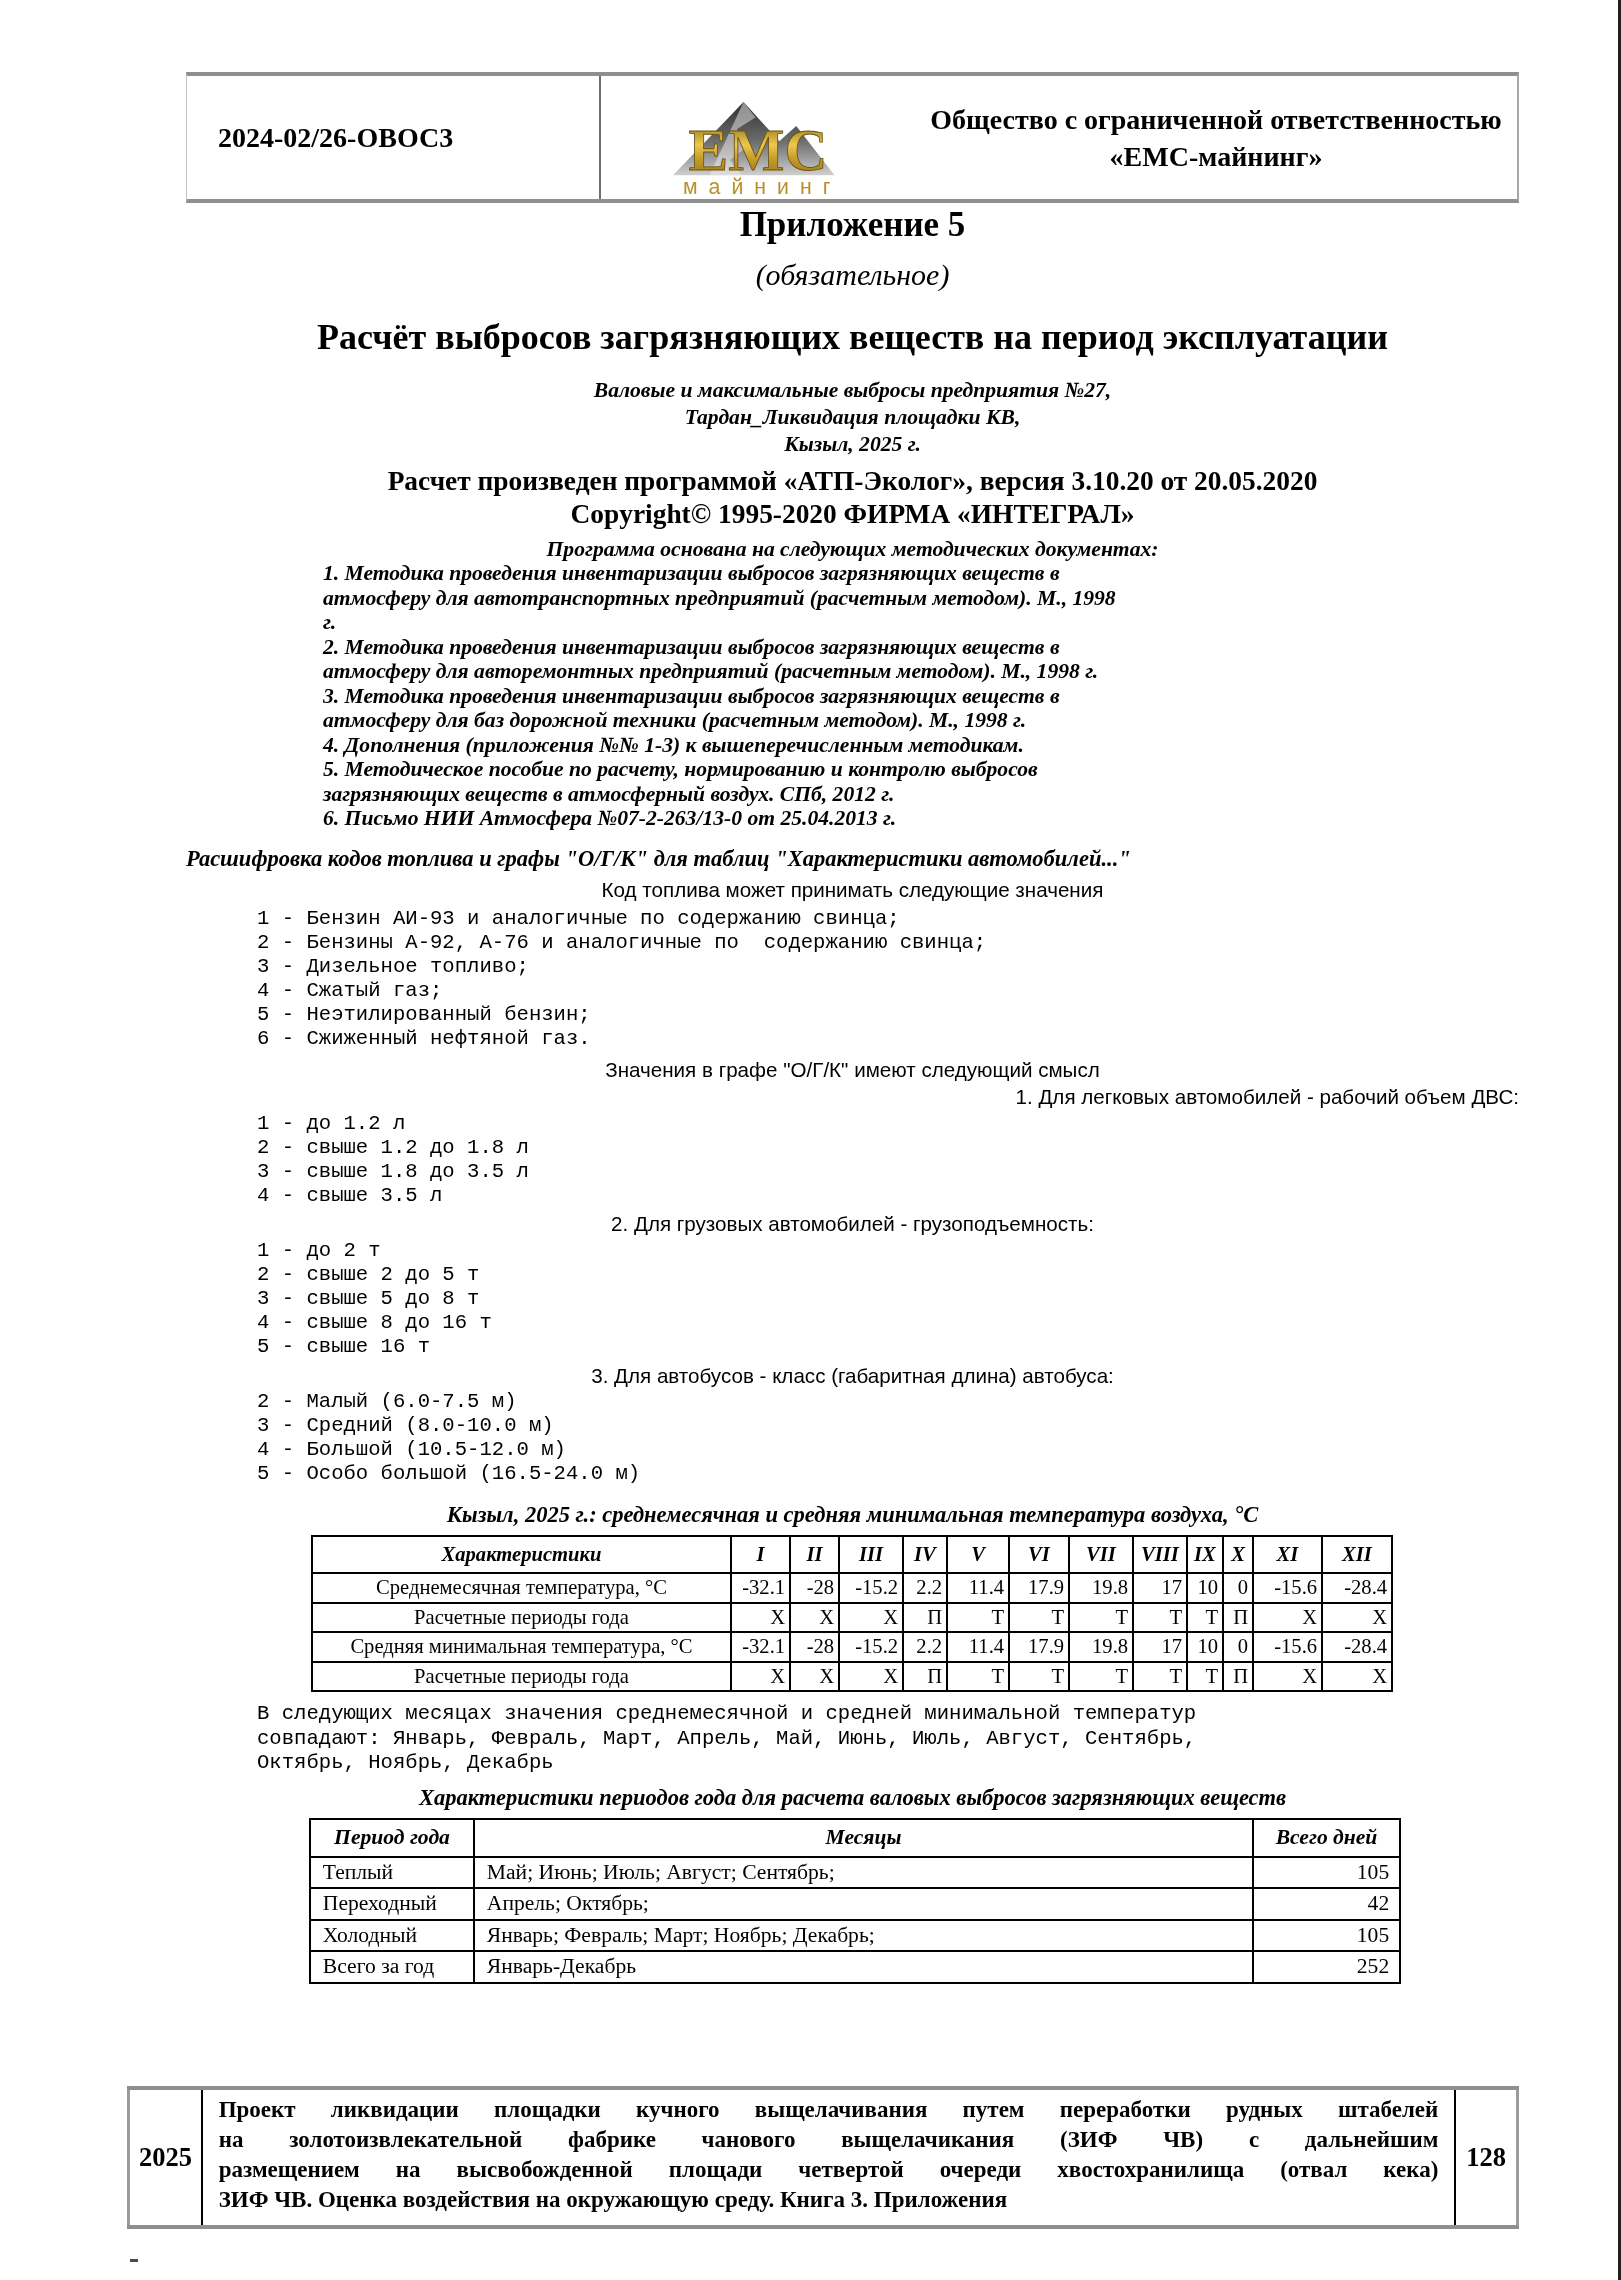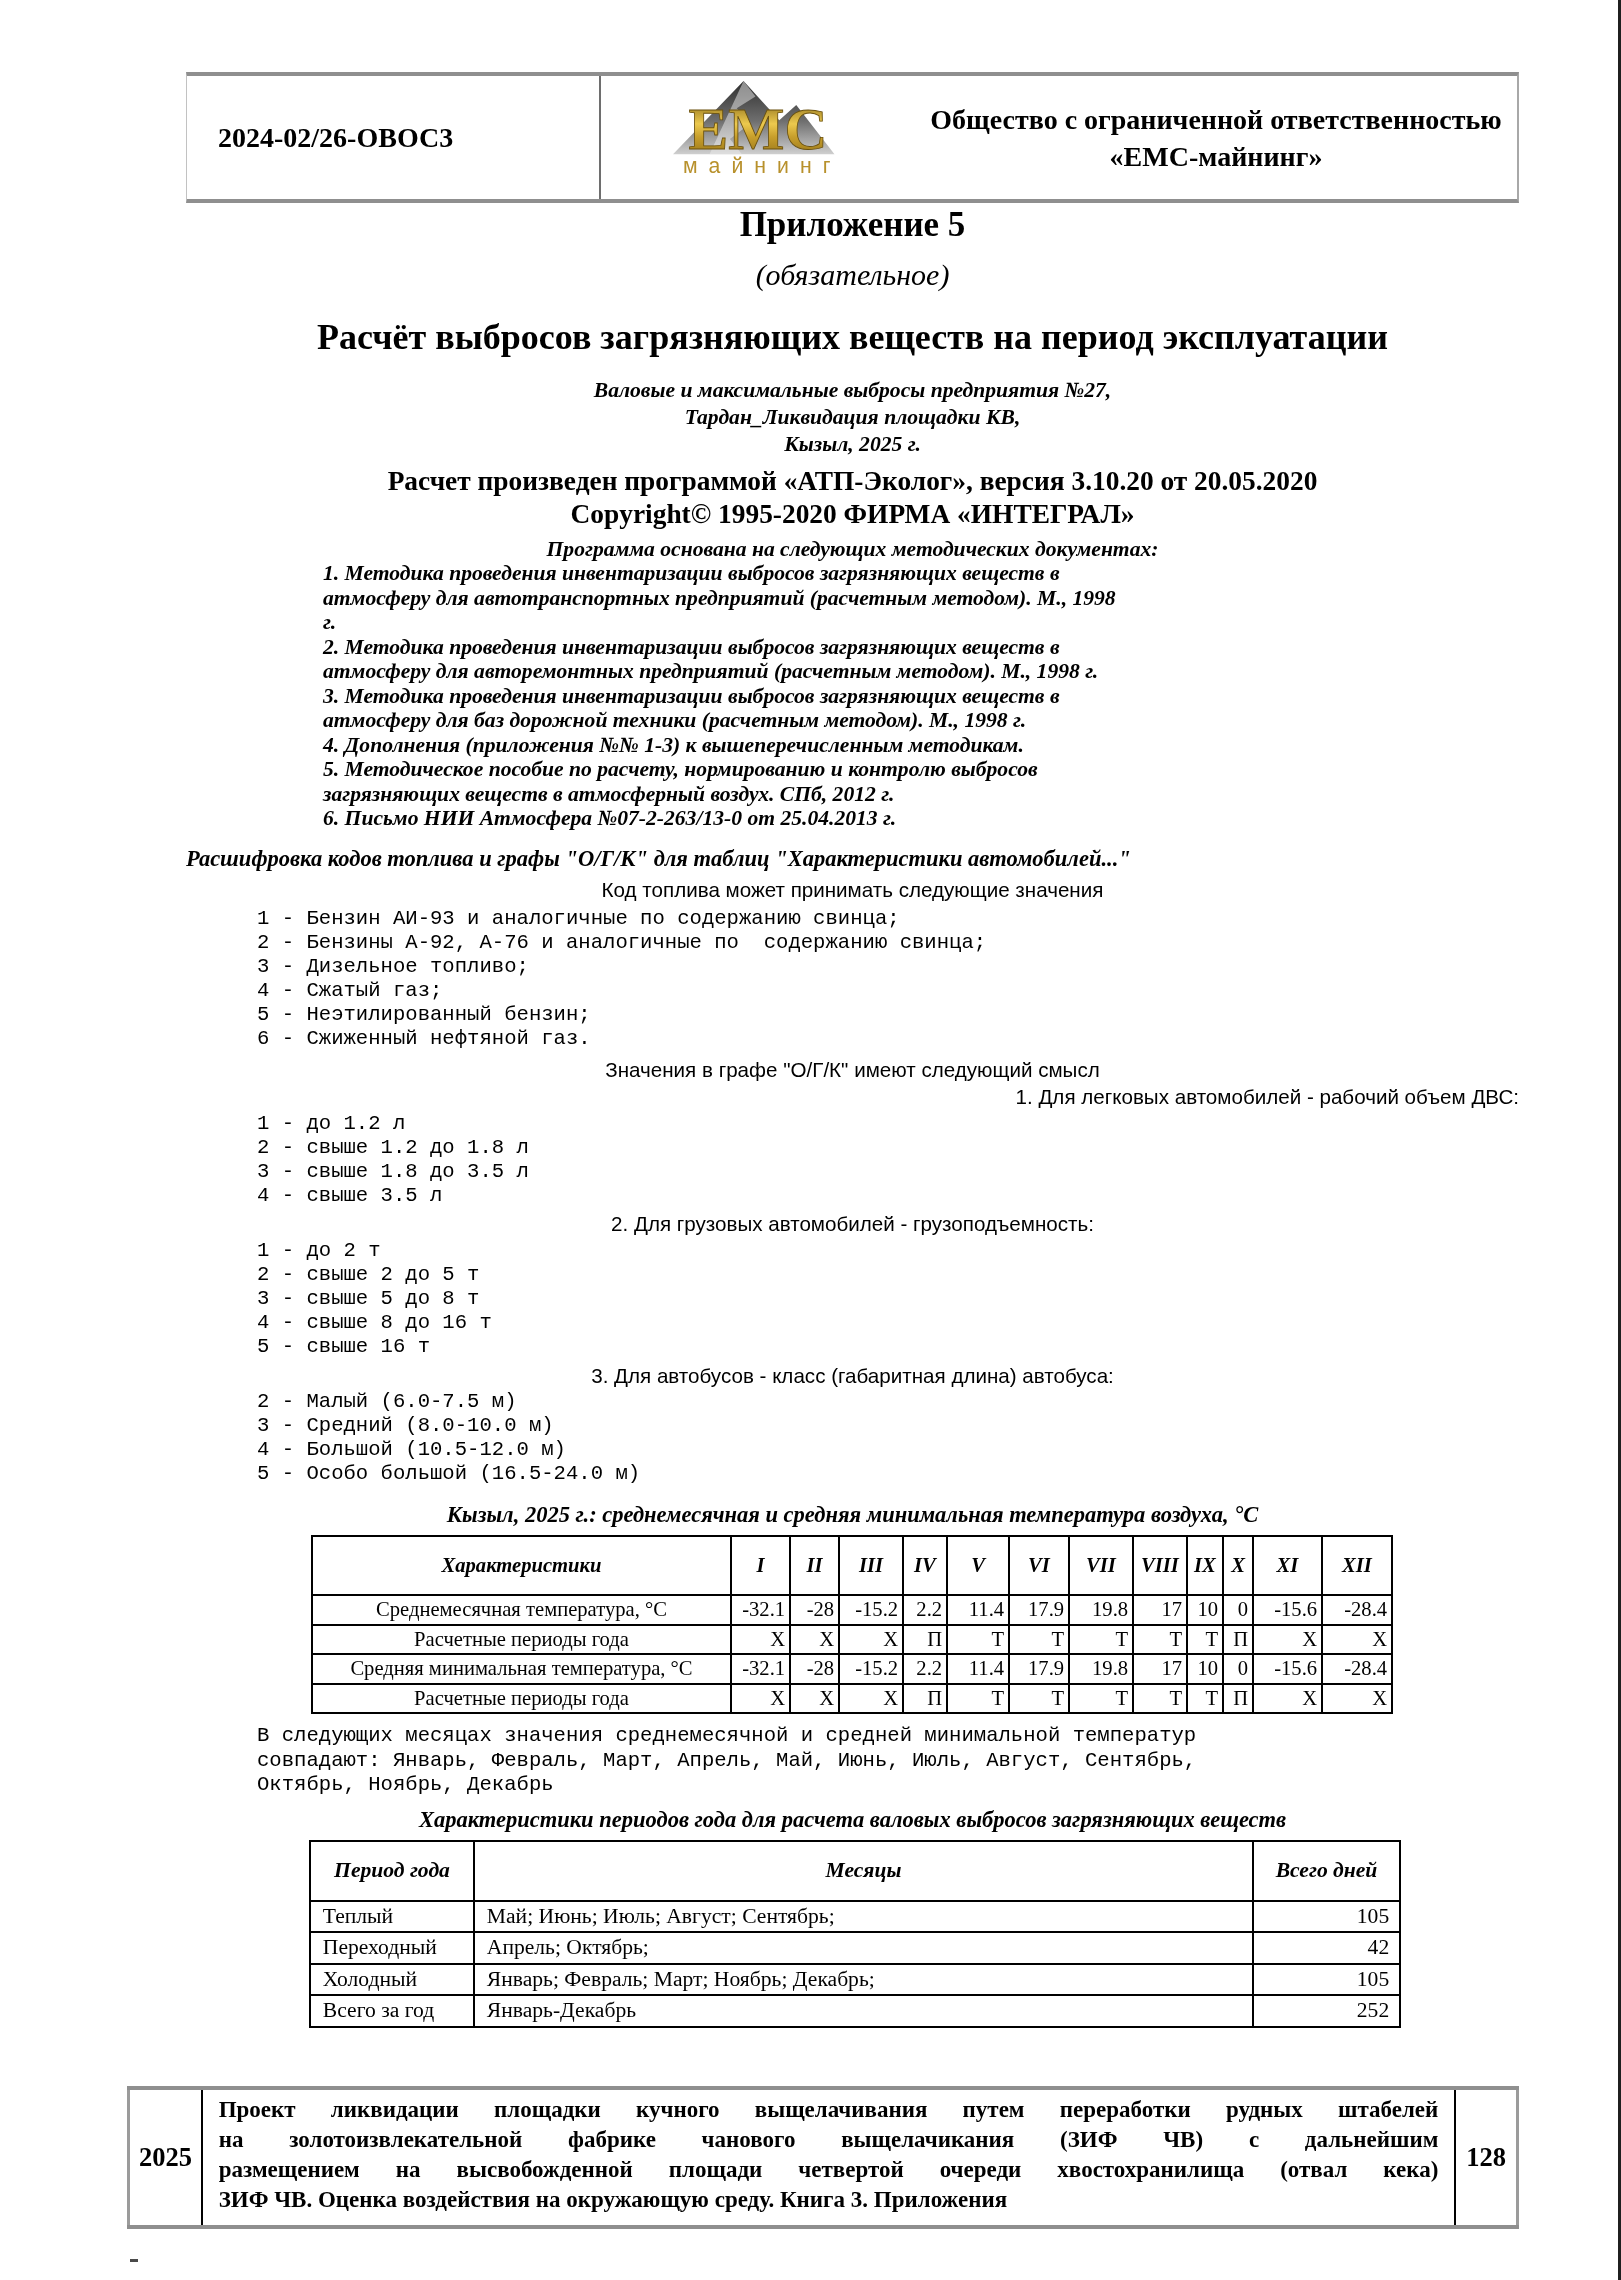--- a/index.html
+++ b/index.html
@@ -5,21 +5,21 @@
   html,body{margin:0;padding:0;background:#e8e8e8;}
   .page{position:relative;width:1621px;height:2281px;background:#ffffff;color:#000;
         font-family:"Liberation Serif",serif;overflow:hidden;margin:0 auto;}
 
   
   .hdr{position:absolute;left:186px;top:72px;width:1333px;height:131px;box-sizing:border-box;
        border-top:4.9px solid #8f8f8f;border-bottom:4.9px solid #8f8f8f;
        border-left:1px solid #c2c2c2;border-right:2px solid #a8a8a8;display:flex;background:#fff;}
   .hdr-code{width:414px;box-sizing:border-box;display:flex;align-items:center;padding-left:31px;
             font-weight:bold;font-size:28px;border-right:2px solid #6e6e6e;}
-  .hdr-logo{width:314px;display:flex;align-items:flex-start;justify-content:center;}
+  .hdr-logo{width:314px;display:flex;align-items:flex-end;justify-content:center;}
   .hdr-company{flex:1;display:flex;flex-direction:column;justify-content:center;text-align:center;
                font-weight:bold;font-size:28px;line-height:37px;}
 
   
   .content{position:absolute;left:186px;top:181px;width:1333px;}
   .appendix{margin-top:21.6px;text-align:center;font-weight:bold;font-size:35px;line-height:43px;}
   .mandatory{margin-top:9.8px;text-align:center;font-style:italic;font-size:30px;line-height:39px;}
   .main-title{margin:19.6px 0 0;text-align:center;font-weight:bold;font-size:36px;line-height:47px;}
   .subtitle{margin-top:15.7px;text-align:center;font-weight:bold;font-style:italic;font-size:21.6px;line-height:27.4px;}
   .program-line{text-align:center;font-weight:bold;font-size:27.4px;line-height:33px;}
@@ -27,21 +27,21 @@
   .meth-intro{margin-top:5.9px;text-align:center;font-weight:bold;font-style:italic;font-size:21.6px;line-height:24.5px;}
   .meth-items{margin-left:137px;width:794px;font-weight:bold;font-style:italic;font-size:21.6px;line-height:24.5px;}
   .fuel-heading{margin-top:13.7px;text-align:left;font-weight:bold;font-style:italic;font-size:22.5px;line-height:29px;}
   .sans-center{margin-top:3.9px;text-align:center;font-family:"Liberation Sans",sans-serif;font-size:20.6px;line-height:25.5px;}
   .mono-list{margin:3.9px 0 0 71px;font-family:"Liberation Mono",monospace;font-size:20.6px;line-height:24px;}
   .mono-list div{white-space:pre;}
   .tbl-heading{margin-top:13.7px;text-align:center;font-weight:bold;font-style:italic;font-size:22.5px;line-height:29px;}
 
   table{border-collapse:collapse;table-layout:fixed;}
   th,td{border:2px solid #000;box-sizing:border-box;line-height:25.5px;overflow:hidden;}
-  th{font-weight:bold;font-style:italic;text-align:center;padding:16px 2px;}
+  th{font-weight:bold;font-style:italic;text-align:center;padding:5px 2px;}
   .t-temp{margin:5.9px 0 0 125px;width:1078px;font-size:20.6px;}
   .t-temp td{padding:1px 3.9px;}
   .t-temp td:first-child{text-align:center;}
   .t-temp td:not(:first-child){text-align:right;}
   .t-temp col:nth-child(1){width:419px;}
   .t-temp col:nth-child(2){width:59px;}
   .t-temp col:nth-child(3){width:49px;}
   .t-temp col:nth-child(4){width:64px;}
   .t-temp col:nth-child(5){width:44px;}
   .t-temp col:nth-child(6){width:62px;}

